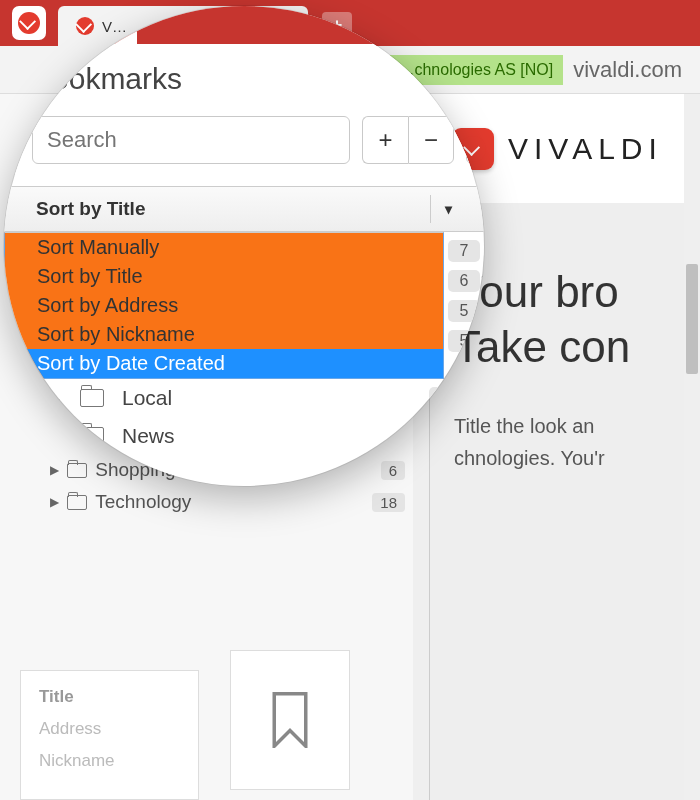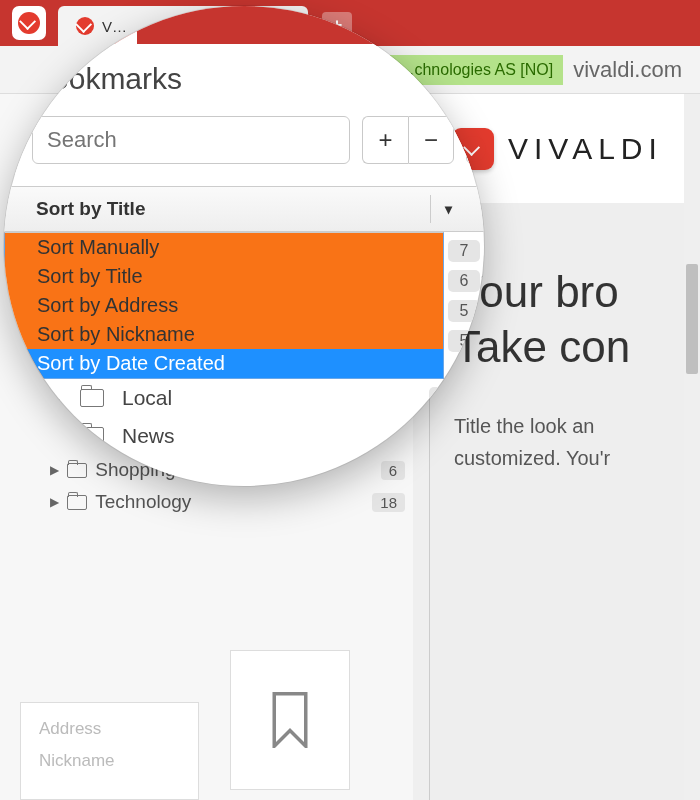--- a/index.html
+++ b/index.html
@@ -248,20 +248,21 @@
         </div>
         <div class="pf-row">
           <span class="arrow">▶</span>
           <span class="fld"></span>
           <span>Technology</span>
           <span class="cnt">18</span>
         </div>
       </div>
 
       <div class="detail-card">
+        <div class="tl">Title</div>
         <div>Address</div>
         <div>Nickname</div>
       </div>
       <div class="bm-icon">
         <svg viewBox="0 0 24 32">
           <path d="M3 1 H21 V31 L12 22 L3 31 Z" fill="none" stroke="#888" stroke-width="2"></path>
         </svg>
       </div>
       <div class="vscroll">
           <div class="thumb"></div>
@@ -273,21 +274,21 @@
         <div class="biglogo">
             <div class="vlogo" style="width:26px;height:26px"></div>
           </div>
         <div class="brand">VIVALDI</div>
       </div>
       <div class="page-body">
         <div class="headline">Your bro</div>
         <div class="headline">Take con</div>
         <div class="bodytext">
           <div>Title the look an</div>
-          <div>customized. You'r</div>
+          <div>chnologies. You'r</div>
         </div>
       </div>
       <div class="vscroll">
           <div class="thumb" style="top:170px;height:110px"></div>
         </div>
     </div>
   </div>
 </div>
 
 <div class="lens-wrap">

